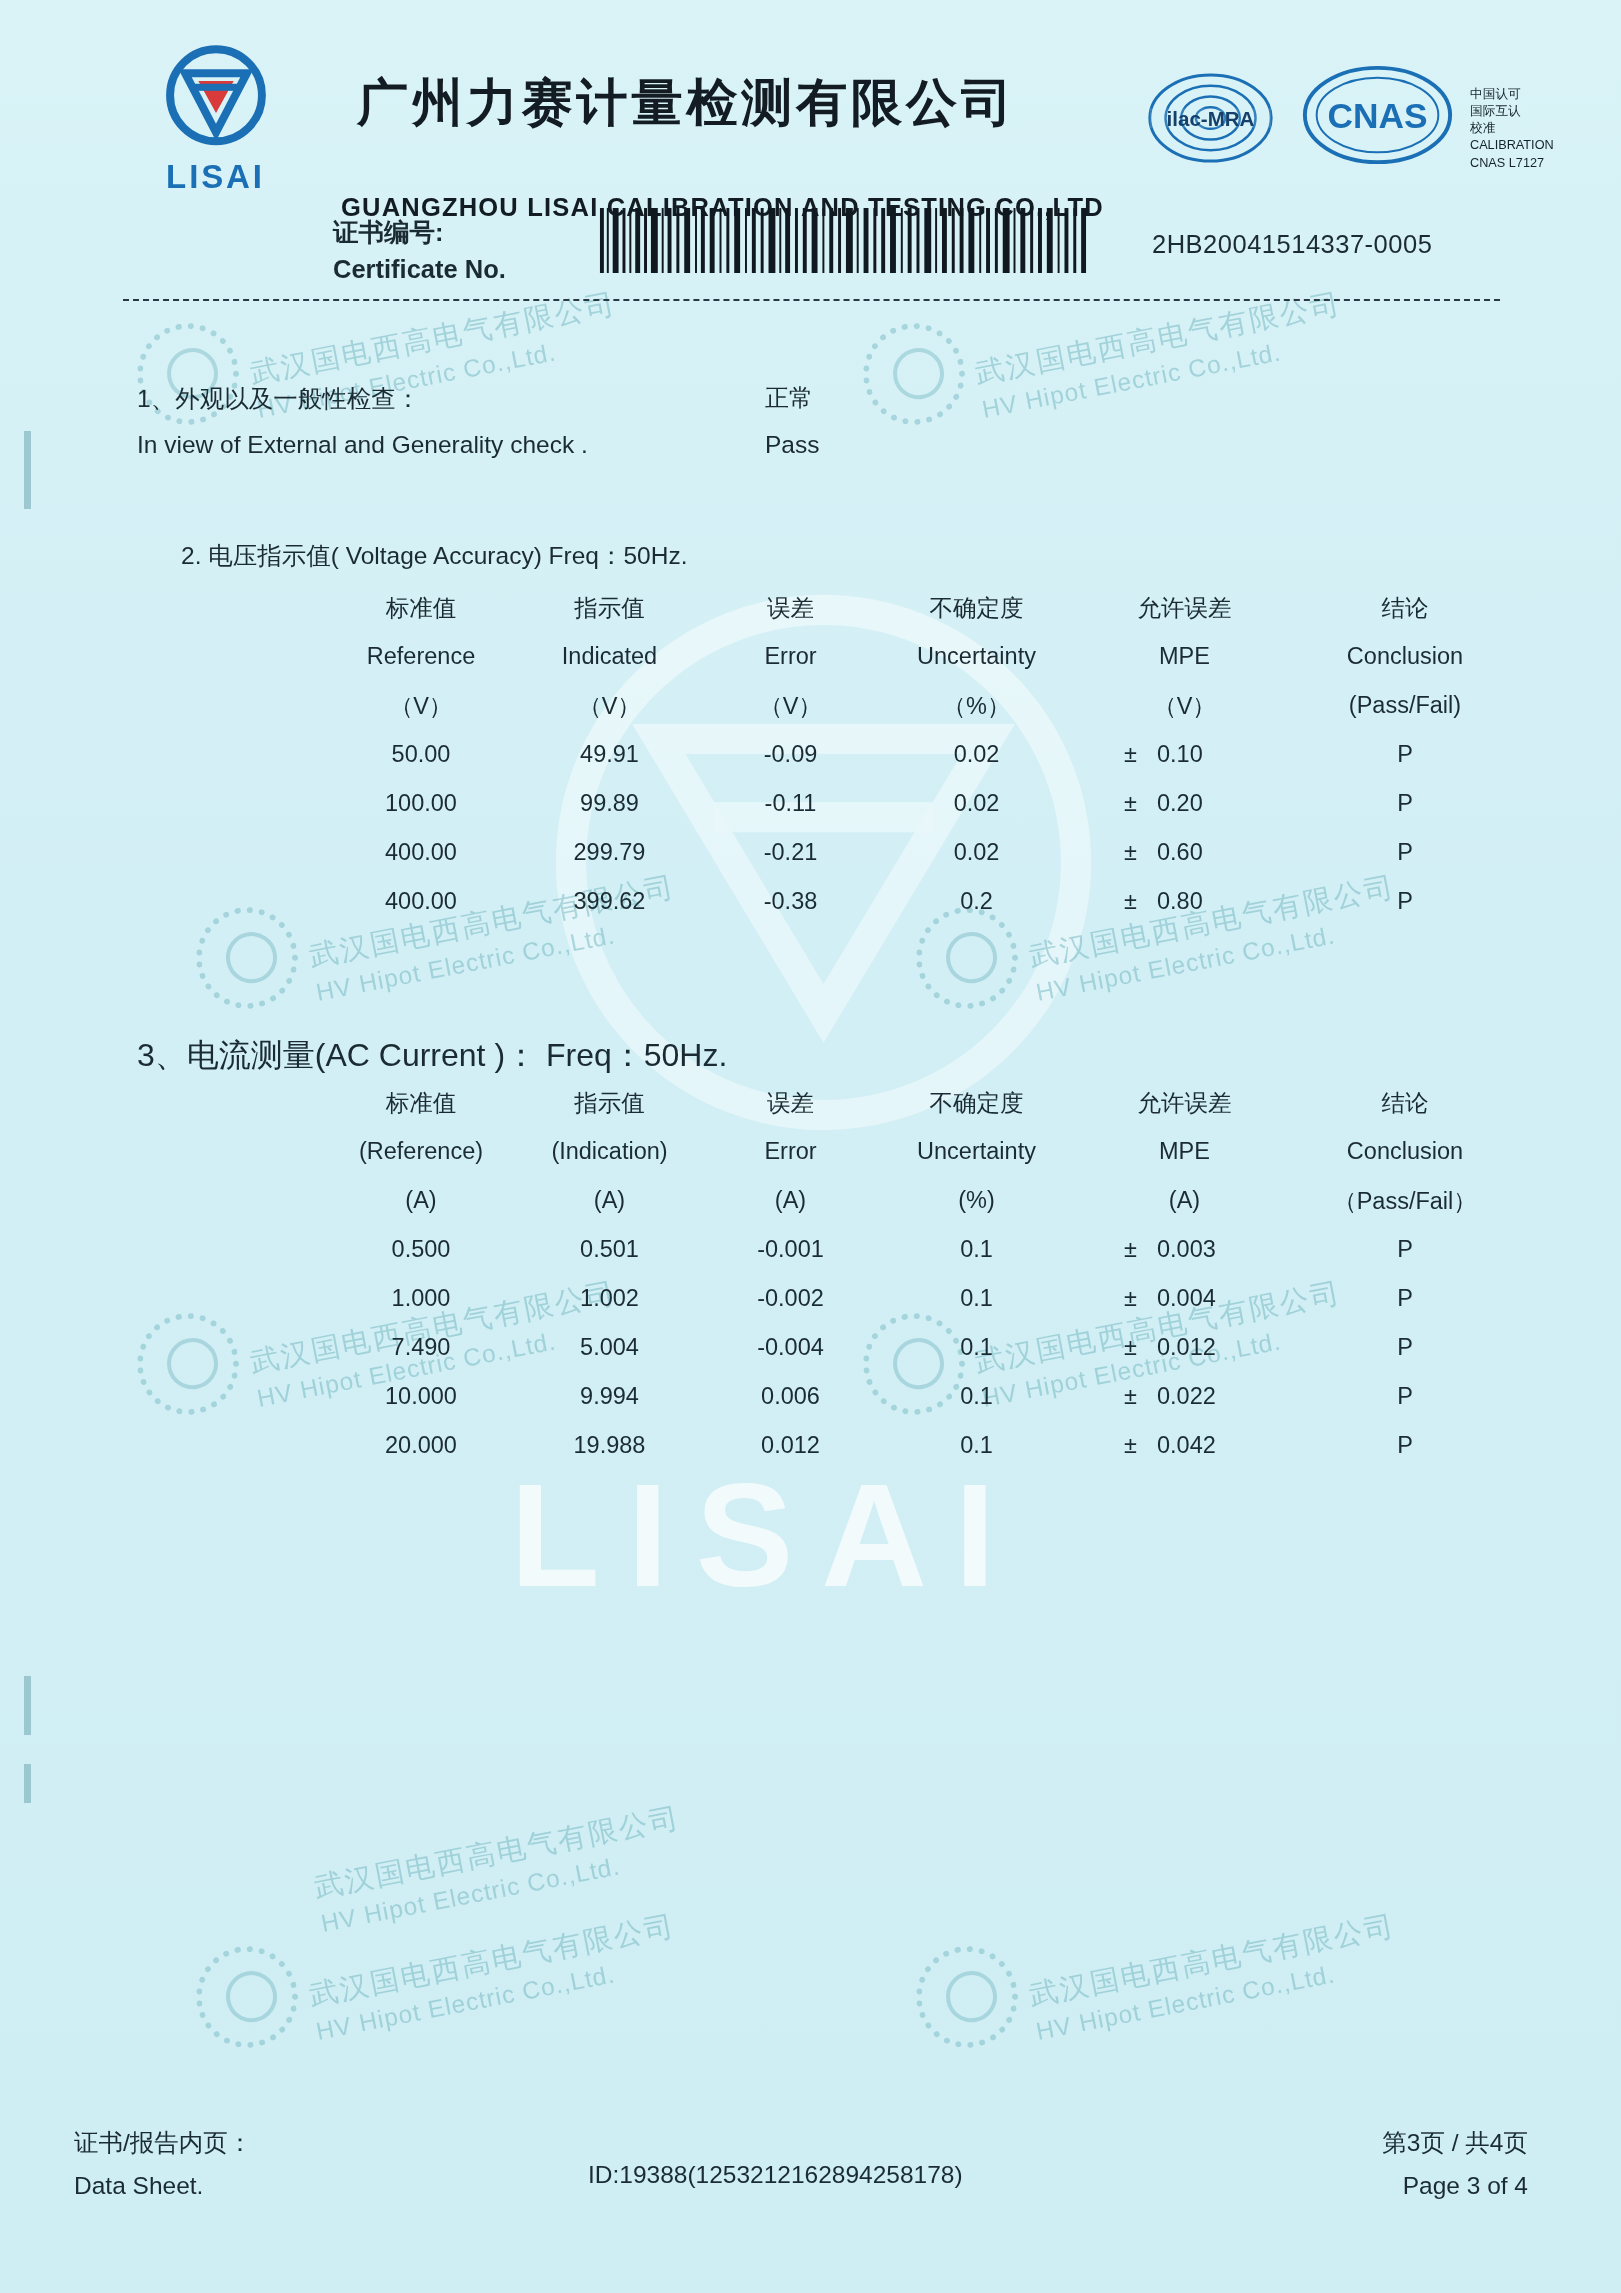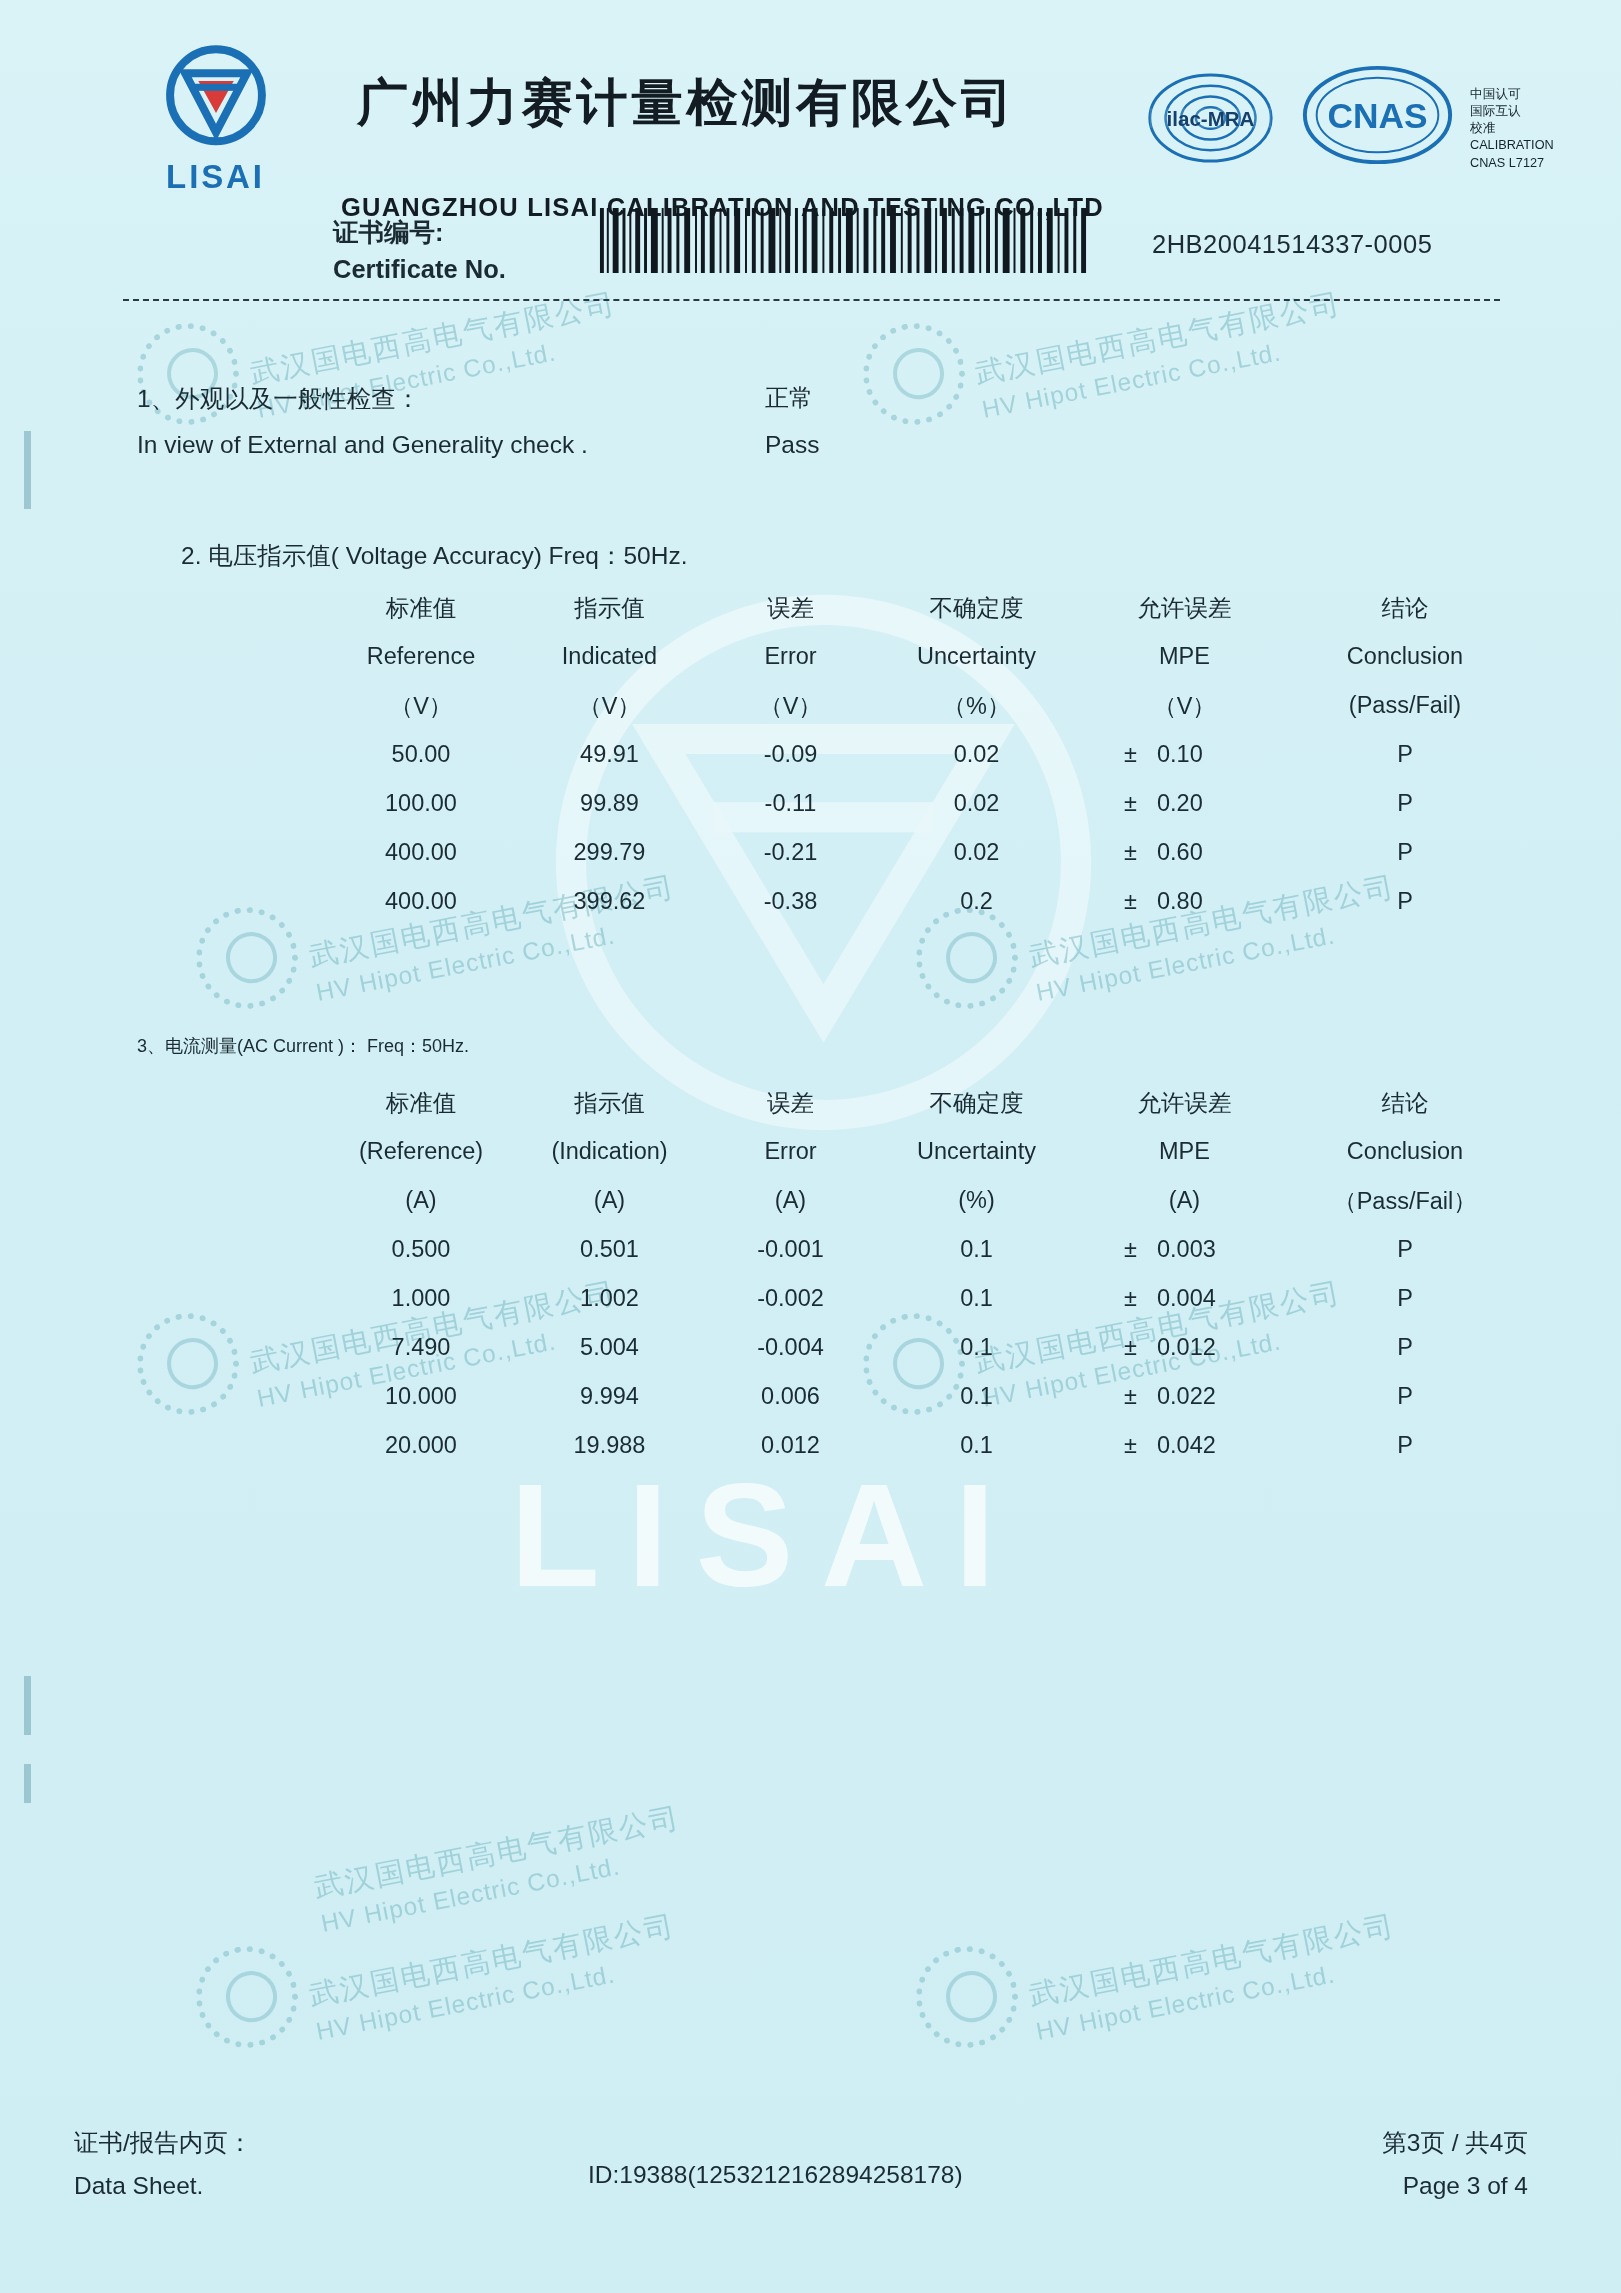--- a/index.html
+++ b/index.html
@@ -72,21 +72,21 @@
     position:absolute; left:123px; top:299px; width:1377px; height:0;
     border-top:2.9px dashed #2a3a44;
   }
   
   .content { position:absolute; left:0; top:0; width:100%; }
   .sec1-title { position:absolute; left:137px; top:382px; font-size:24.5px; }
   .sec1-sub   { position:absolute; left:137px; top:431px; font-size:24.5px; }
   .sec1-v1    { position:absolute; left:765px; top:382px; font-size:24px; }
   .sec1-v2    { position:absolute; left:765px; top:431px; font-size:24.5px; }
   .sec2-title { position:absolute; left:181px; top:539px; font-size:24.5px; }
-  .sec3-title { position:absolute; left:137px; top:1034px; font-size:18px; }
+  .sec3-title { position:absolute; left:137px; top:1034px; font-size:32px; }
   table.data { position:absolute; border-collapse:collapse; font-size:23.5px; }
   table.data td { text-align:center; padding:0; height:49px; vertical-align:middle; white-space:nowrap; }
   .c0 { width:196px; }
   .c1 { width:181px; }
   .c2 { width:181px; }
   .c3 { width:191px; }
   .c4 { width:225px; }
   .c5 { width:216px; }
   .pm { display:inline-block; width:33px; text-align:left; }
   .mpe-val { display:inline-block; width:88px; text-align:left; }

